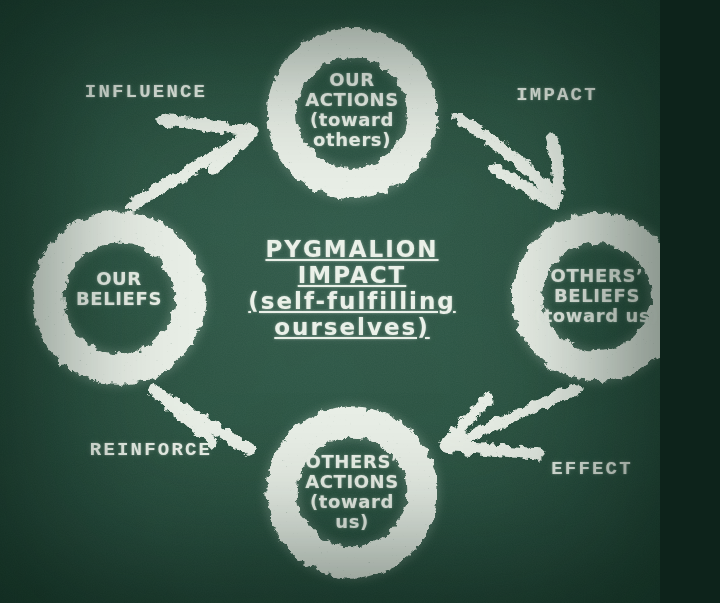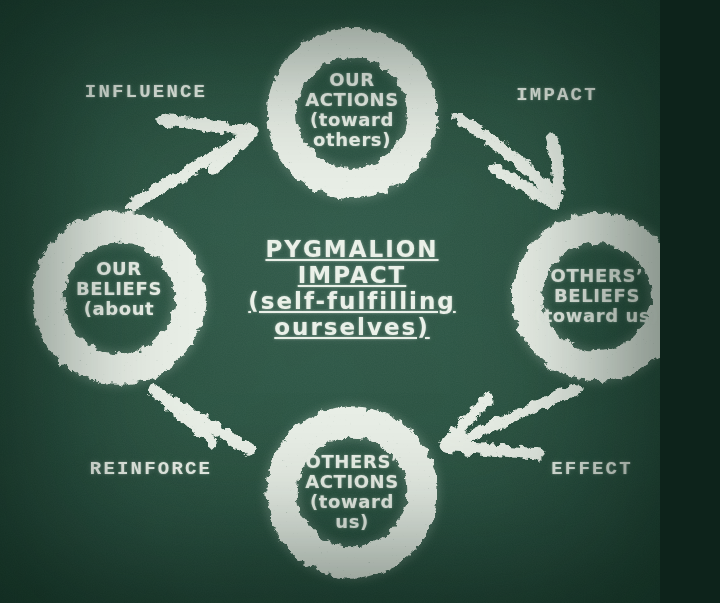--- a/index.html
+++ b/index.html
@@ -124,29 +124,28 @@
   <div class="chalk-text node-label" style="left:352px; top:492px;">
     <div>OTHERS’</div>
     <div>ACTIONS</div>
     <div>(toward</div>
     <div>us)</div>
   </div>
 
   <div class="chalk-text node-label" style="left:119px; top:289px;">
     <div>OUR</div>
     <div>BELIEFS</div>
-    <div>(about</div>
   </div>
 
   <div class="chalk-text center-title" style="left:352px; top:288px;text-decoration:underline;">
     <div>PYGMALION</div>
     <div>IMPACT</div>
     <div>(self-fulfilling</div>
     <div>ourselves)</div>
   </div>
 
   <div class="chalk-text arrow-label" style="left:146px; top:92px;">INFLUENCE</div>
   <div class="chalk-text arrow-label" style="left:557px; top:95px;text-align:center;">IMPACT</div>
   <div class="chalk-text arrow-label" style="left:592px; top:469px;">EFFECT</div>
-  <div class="chalk-text arrow-label" style="left:151px; top:469px;">REINFORCE</div>
+  <div class="chalk-text arrow-label" style="left:151px; top:450px;">REINFORCE</div>
 
   <div class="vignette"></div>
 </div>
 
 </body></html>

